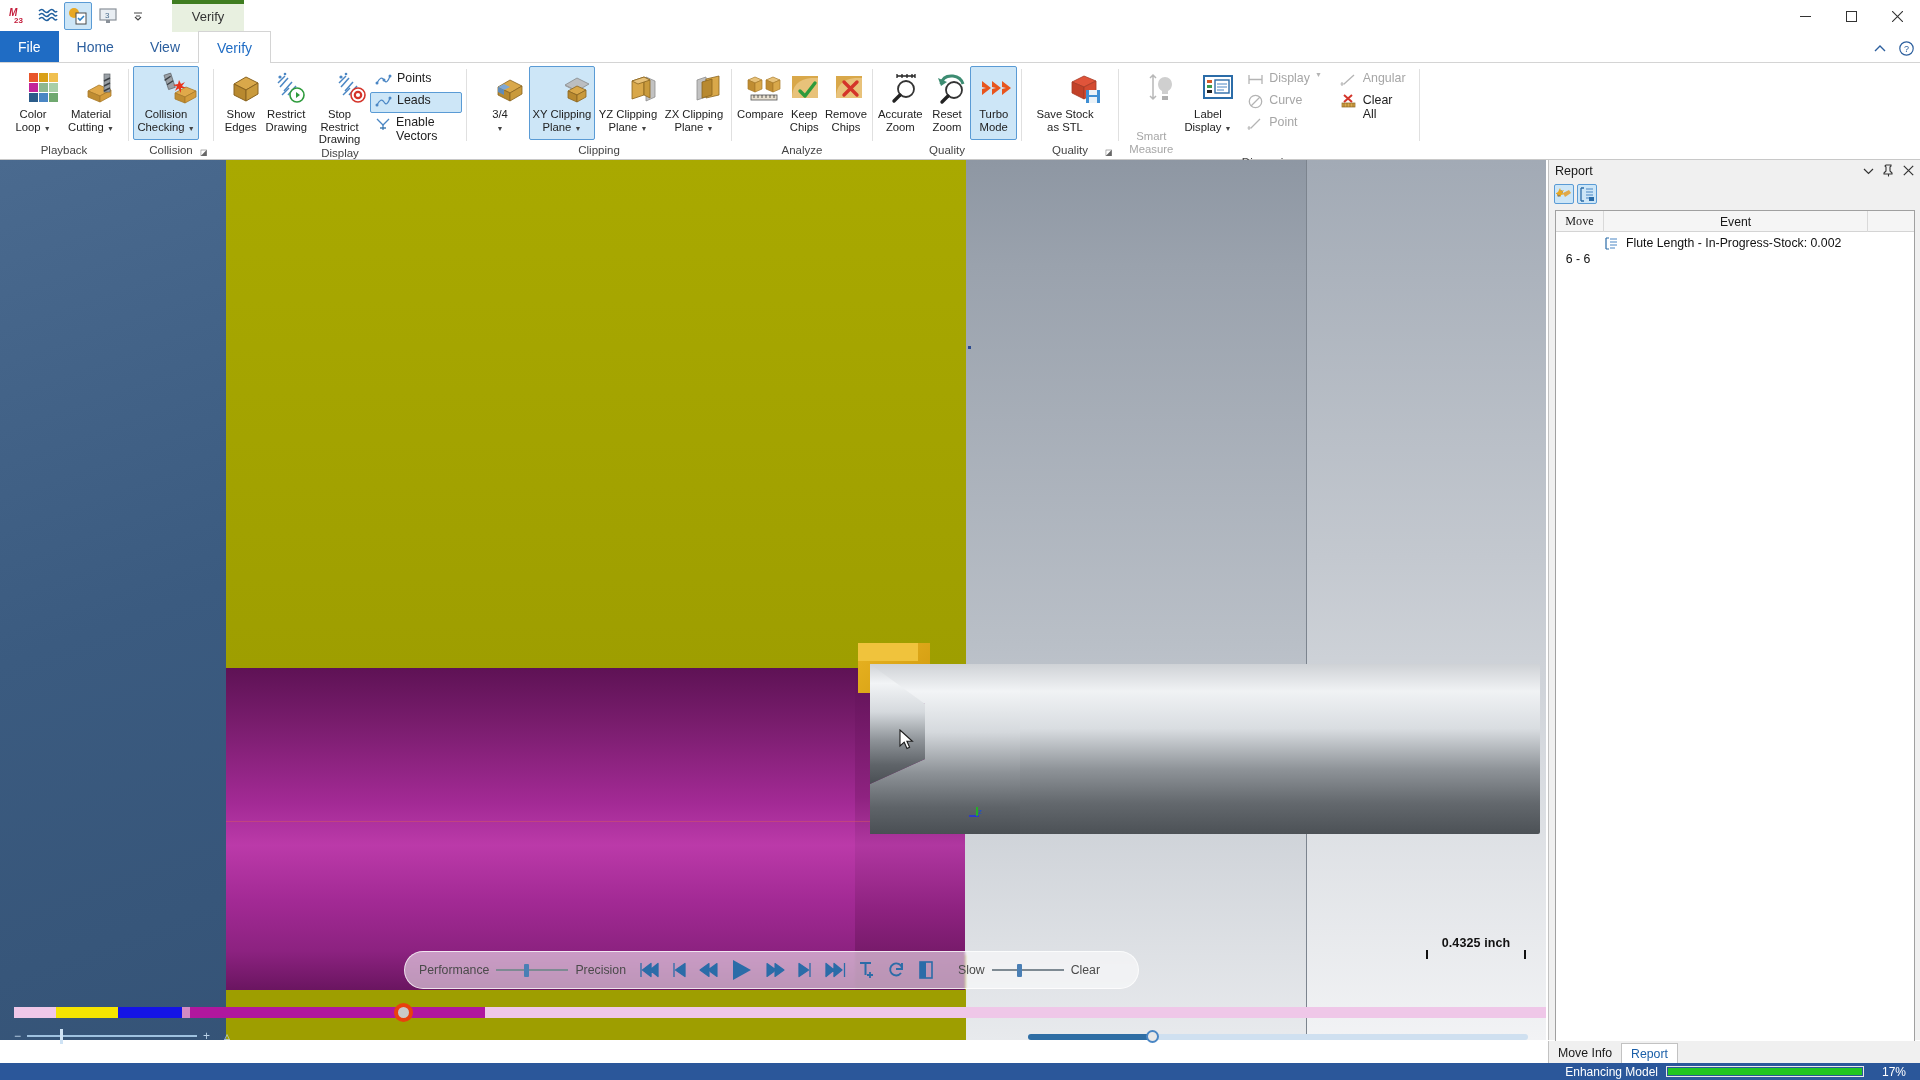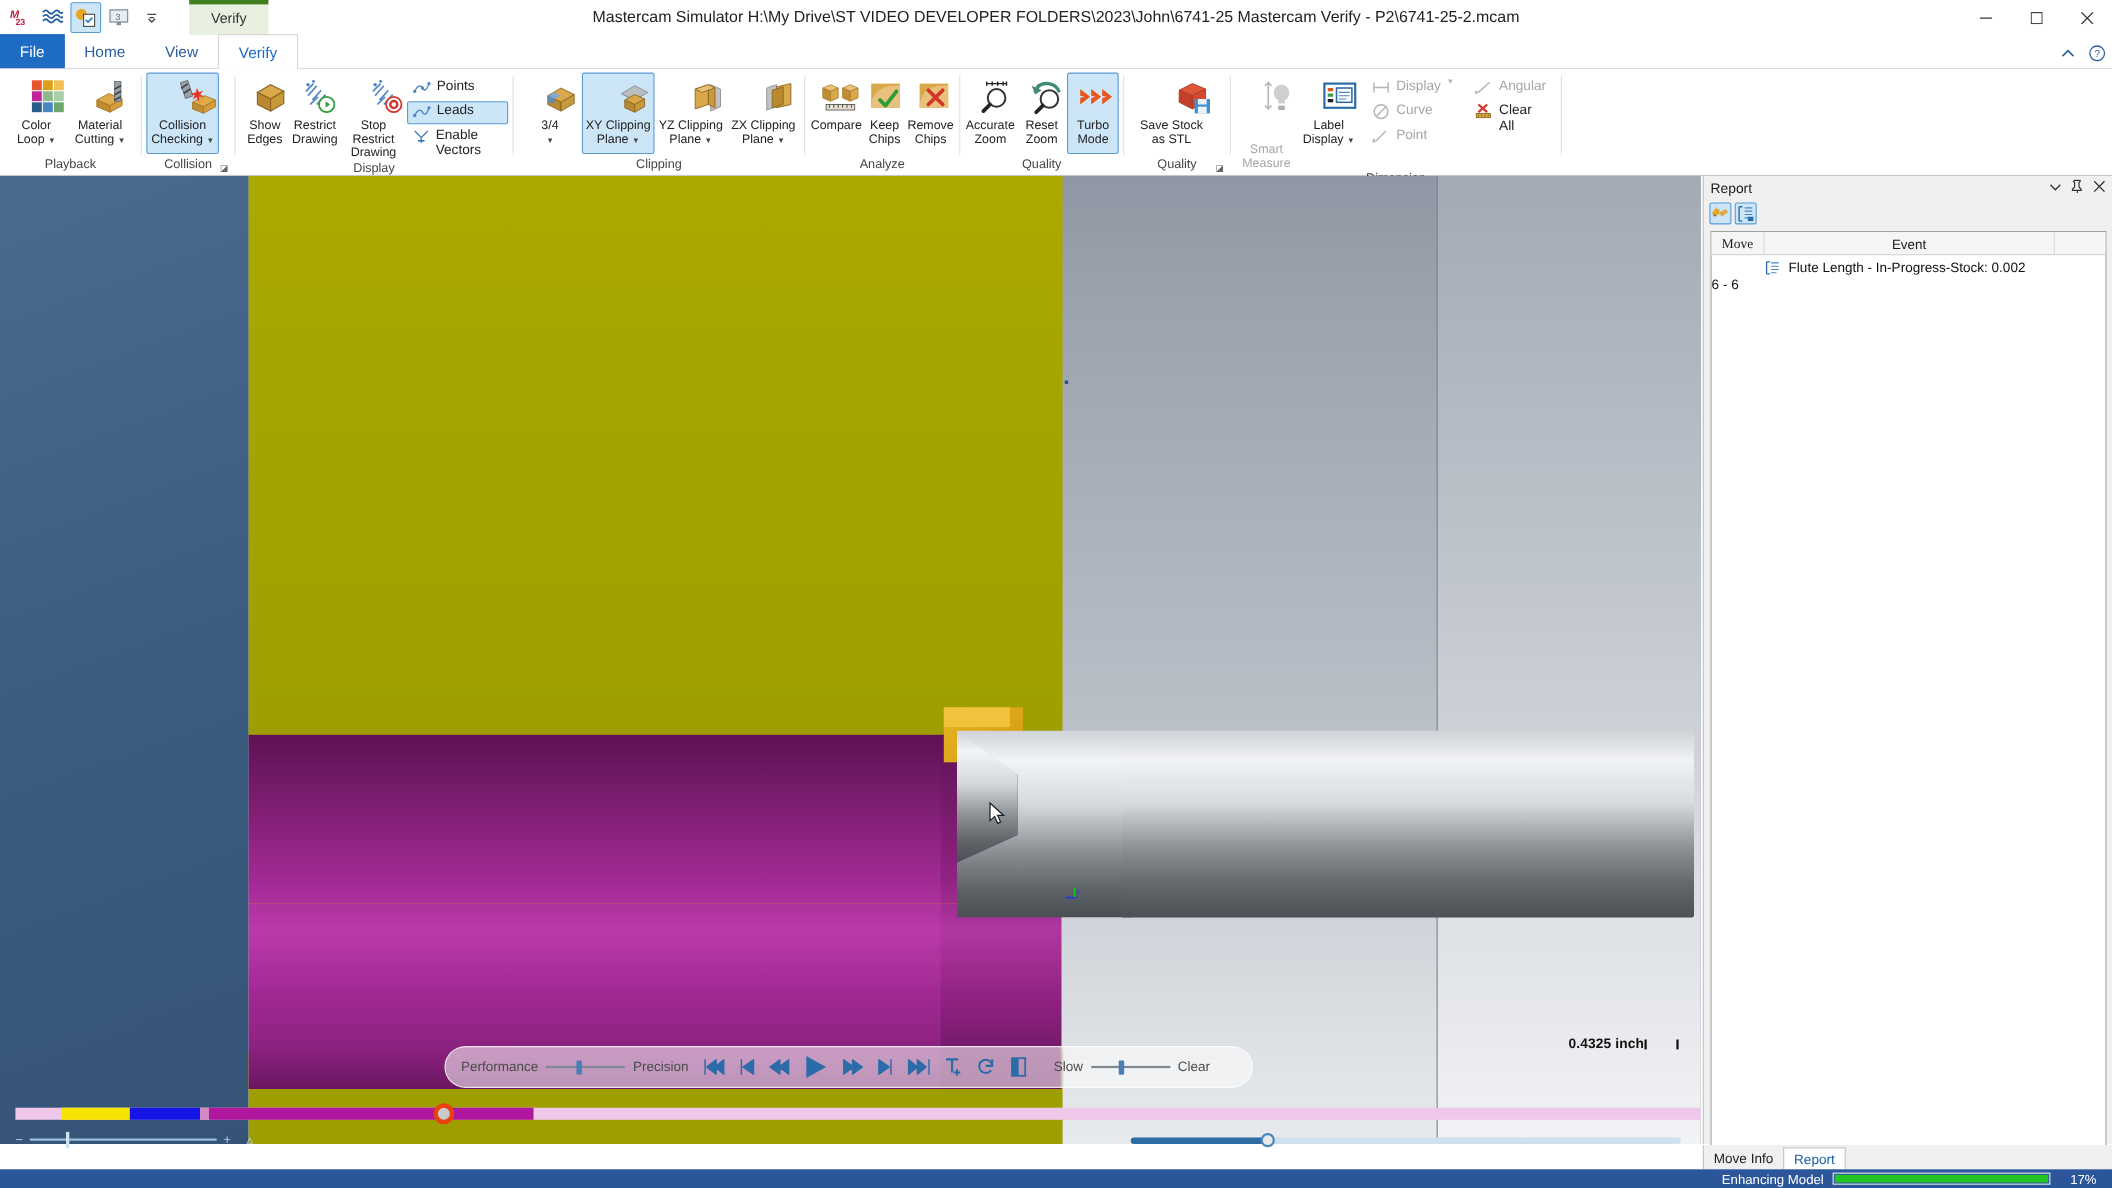--- a/index.html
+++ b/index.html
@@ -165,21 +165,21 @@
   .centerline {
     position:absolute; left:226px; top:661px; width:740px; height:1px;
     background: rgba(220,90,90,0.45);
   }
   
   .blue-dot { position:absolute; left:968px; top:186px; width:3px; height:3px; background:#2b4a8f; }
 
   
   .scalebar {
     position:absolute; right:20px; bottom:78px; width:100px; height:26px;
-    display:flex; align-items:center;
+    display:flex; flex-direction:column; align-items:center;
   }
   .scalebar .txt { font-size:12.5px; color:#111; font-weight:bold; letter-spacing:0.1px; white-space:nowrap;}
   .scalebar .bar { position:relative; width:100px; height:9px; }
   .scalebar .bar::before, .scalebar .bar::after {
     content:""; position:absolute; top:0; width:2px; height:9px; background:#111;
   }
   .scalebar .bar::before { left:0; } .scalebar .bar::after { right:0; }
 
   
   .playbar {
@@ -234,21 +234,21 @@
   .rp-grid {
     position:absolute; left:6px; top:50px; width:360px; height:995px;
     background:#fff; border:1px solid #a0a0a0;
   }
   .rp-head { display:flex; height:21px; background:#f5f5f5; border-bottom:1px solid #d4d4d4; }
   .rp-hc {
     display:flex; align-items:center; justify-content:center; font-size:12.2px; color:#1a1a1a;
     border-right:1px solid #d9d9d9; height:21px;
   }
   .rp-row { display:flex; height:22px; align-items:center; font-size:12.3px; color:#111; }
-  .rp-row .c-move { width:44px; text-align:left;margin-top:31px; }
+  .rp-row .c-move { width:44px; text-align:center;margin-top:31px; }
   .rp-row .c-ico { width:22px; display:flex; align-items:center; justify-content:center; }
   .rp-row .c-ev { flex:1; padding-left:4px; }
 
   
   .panel-tabs {
     position:absolute; left:1548px; top:1041px; width:372px; height:22px;
     background:#f0f0f0; display:flex; align-items:flex-end; border-left:1px solid #c2c2c2;
   }
   .ptab {
     height:20px; padding:0 9px; display:flex; align-items:center; font-size:12.3px; color:#1a1a1a;
@@ -306,21 +306,20 @@
           <rect x="8" y="13" width="4" height="3" fill="#8a9199"></rect>
         </svg>
       </div>
       <div class="qat-btn">
         <svg width="14" height="14" viewBox="0 0 14 14">
           <path d="M3 4 h8 M5 7 h4 M6.5 10 l0 0" stroke="#444" stroke-width="1.2"></path>
           <path d="M4 8 l3 3 l3 -3" fill="none" stroke="#444" stroke-width="1.2"></path>
         </svg>
       </div>
     </div>
-    <div class="title-text">Mastercam Simulator  H:\My Drive\ST VIDEO DEVELOPER FOLDERS\2023\John\6741-25 Mastercam Verify - P2\6741-25-2.mcam</div>
     <div class="ctx-tab">Verify</div>
     <div class="win-controls">
       <div class="win-btn">
         <svg width="11" height="11" viewBox="0 0 11 11">
             <path d="M0 5.5 h11" stroke="#333" stroke-width="1"></path>
           </svg>
       </div>
       <div class="win-btn">
         <svg width="11" height="11" viewBox="0 0 11 11">
             <rect x="0.5" y="0.5" width="10" height="10" fill="none" stroke="#333" stroke-width="1"></rect>

